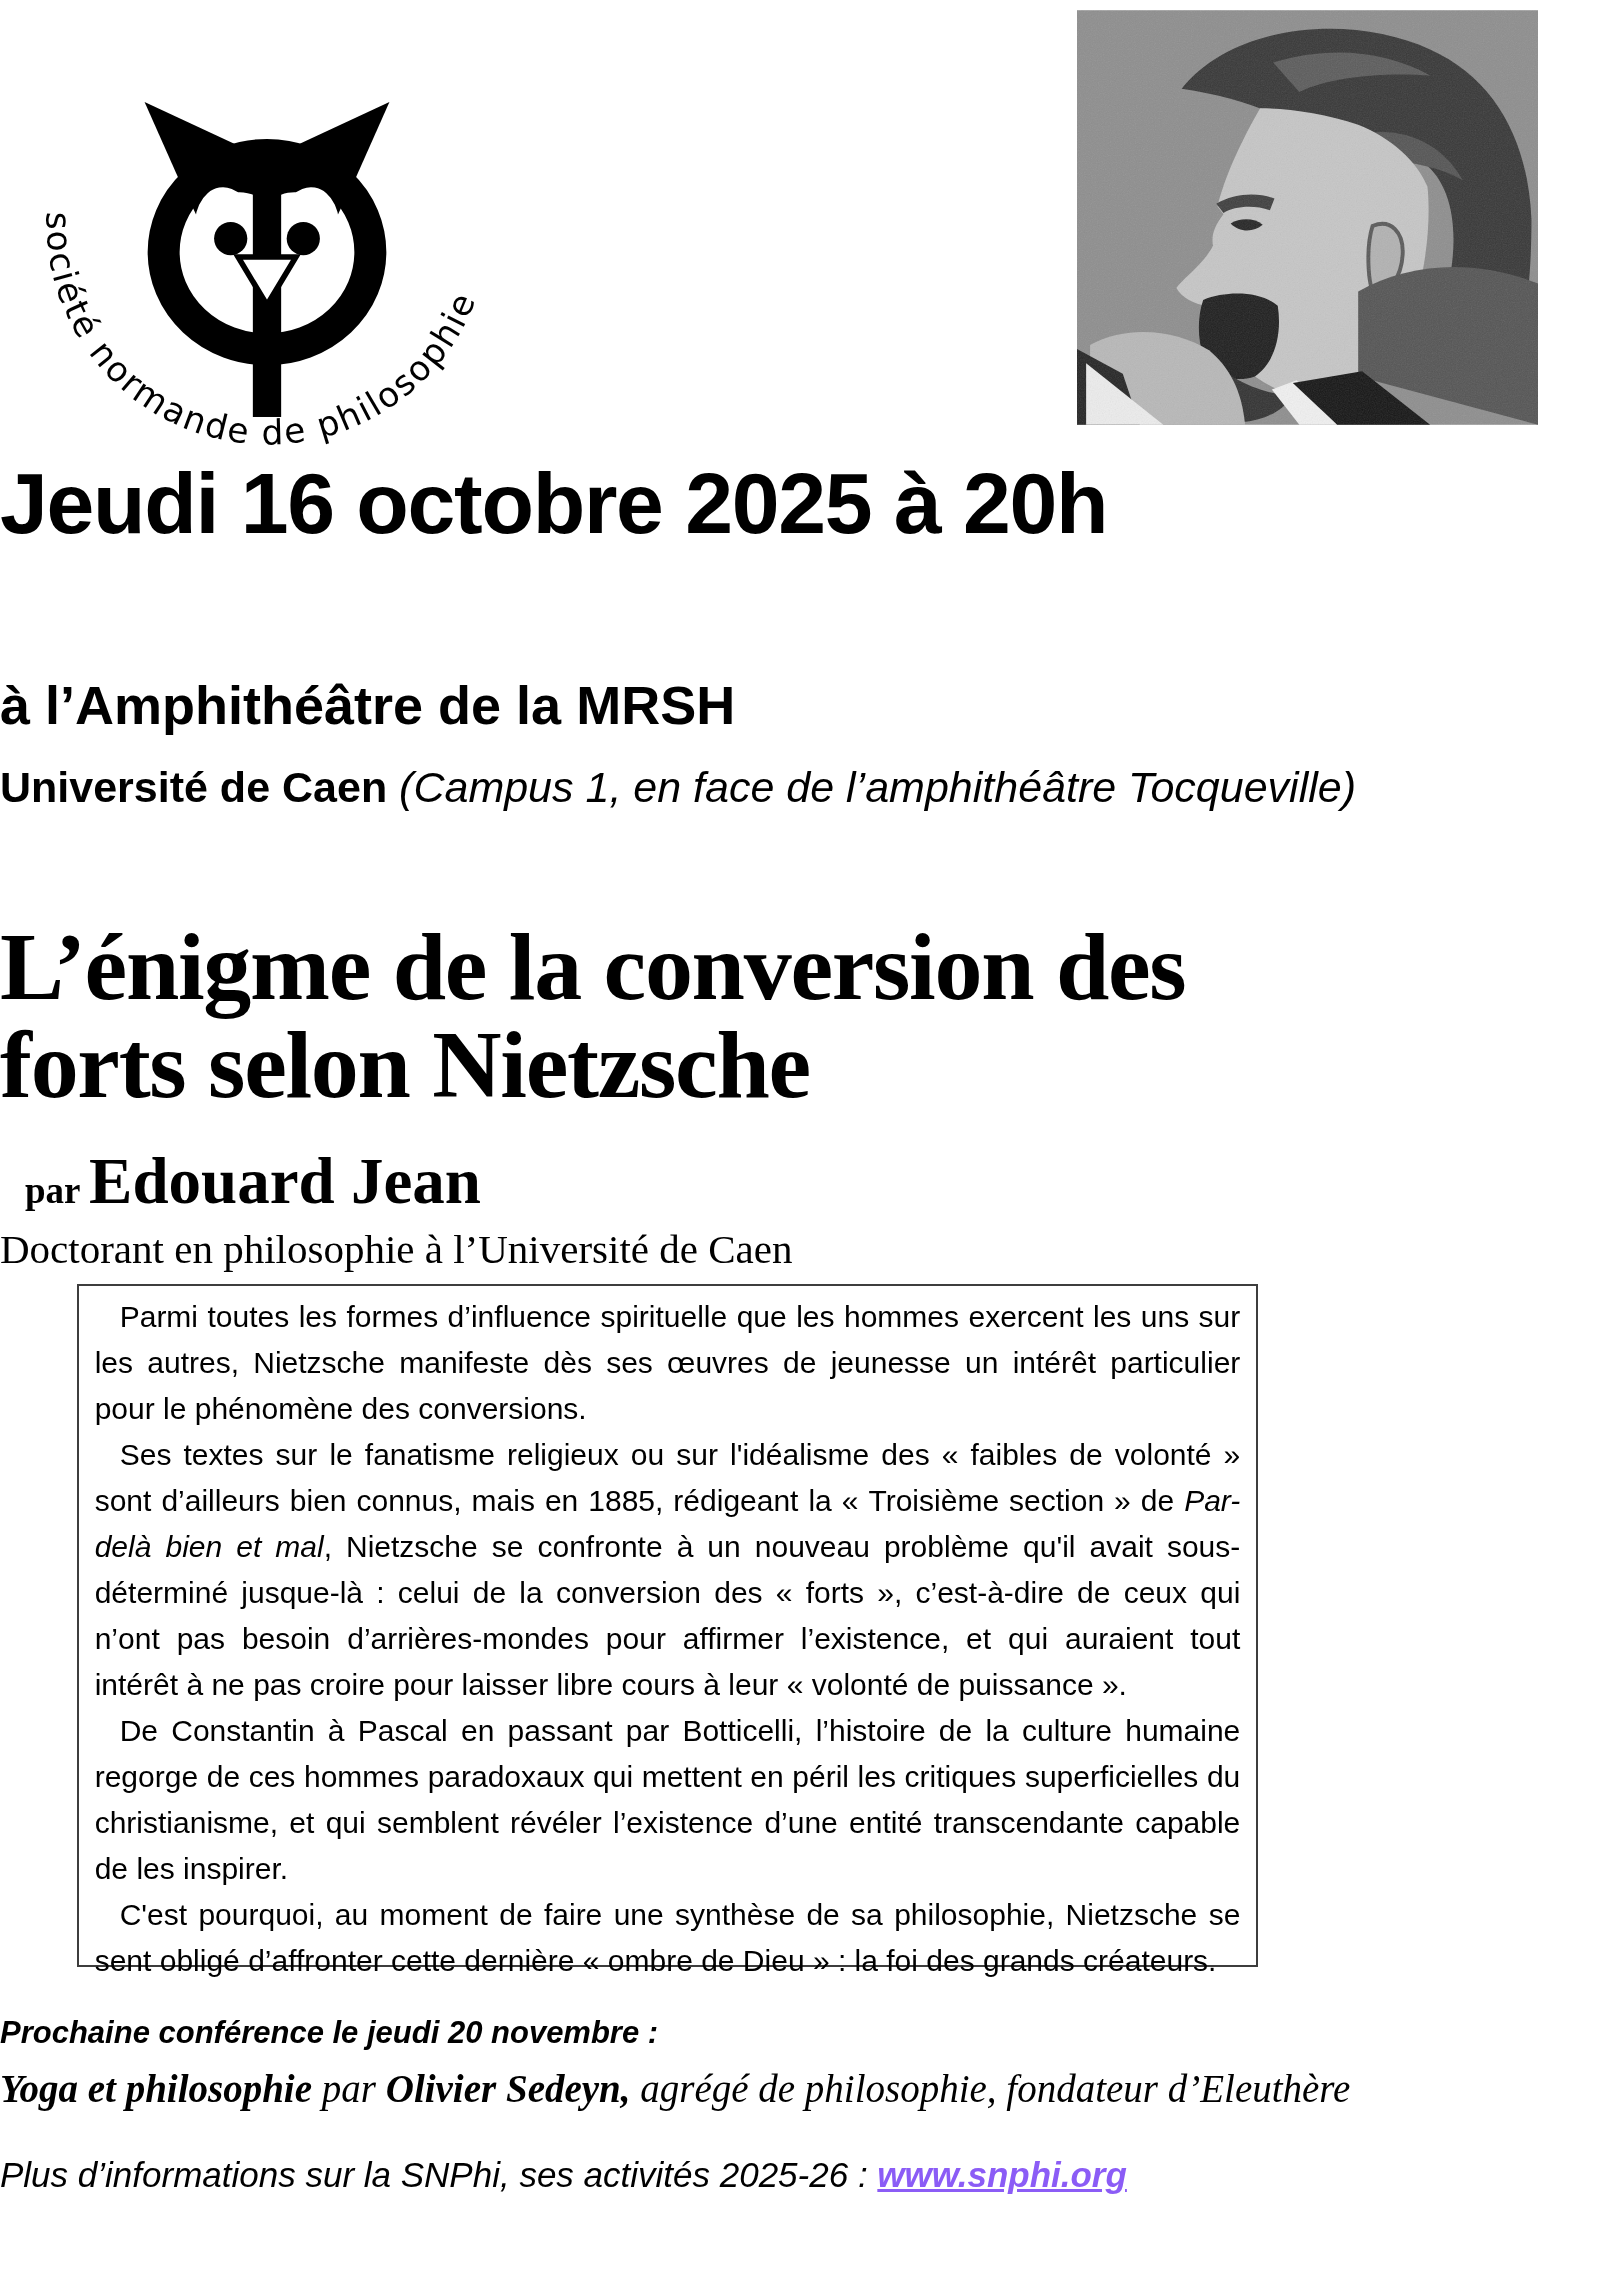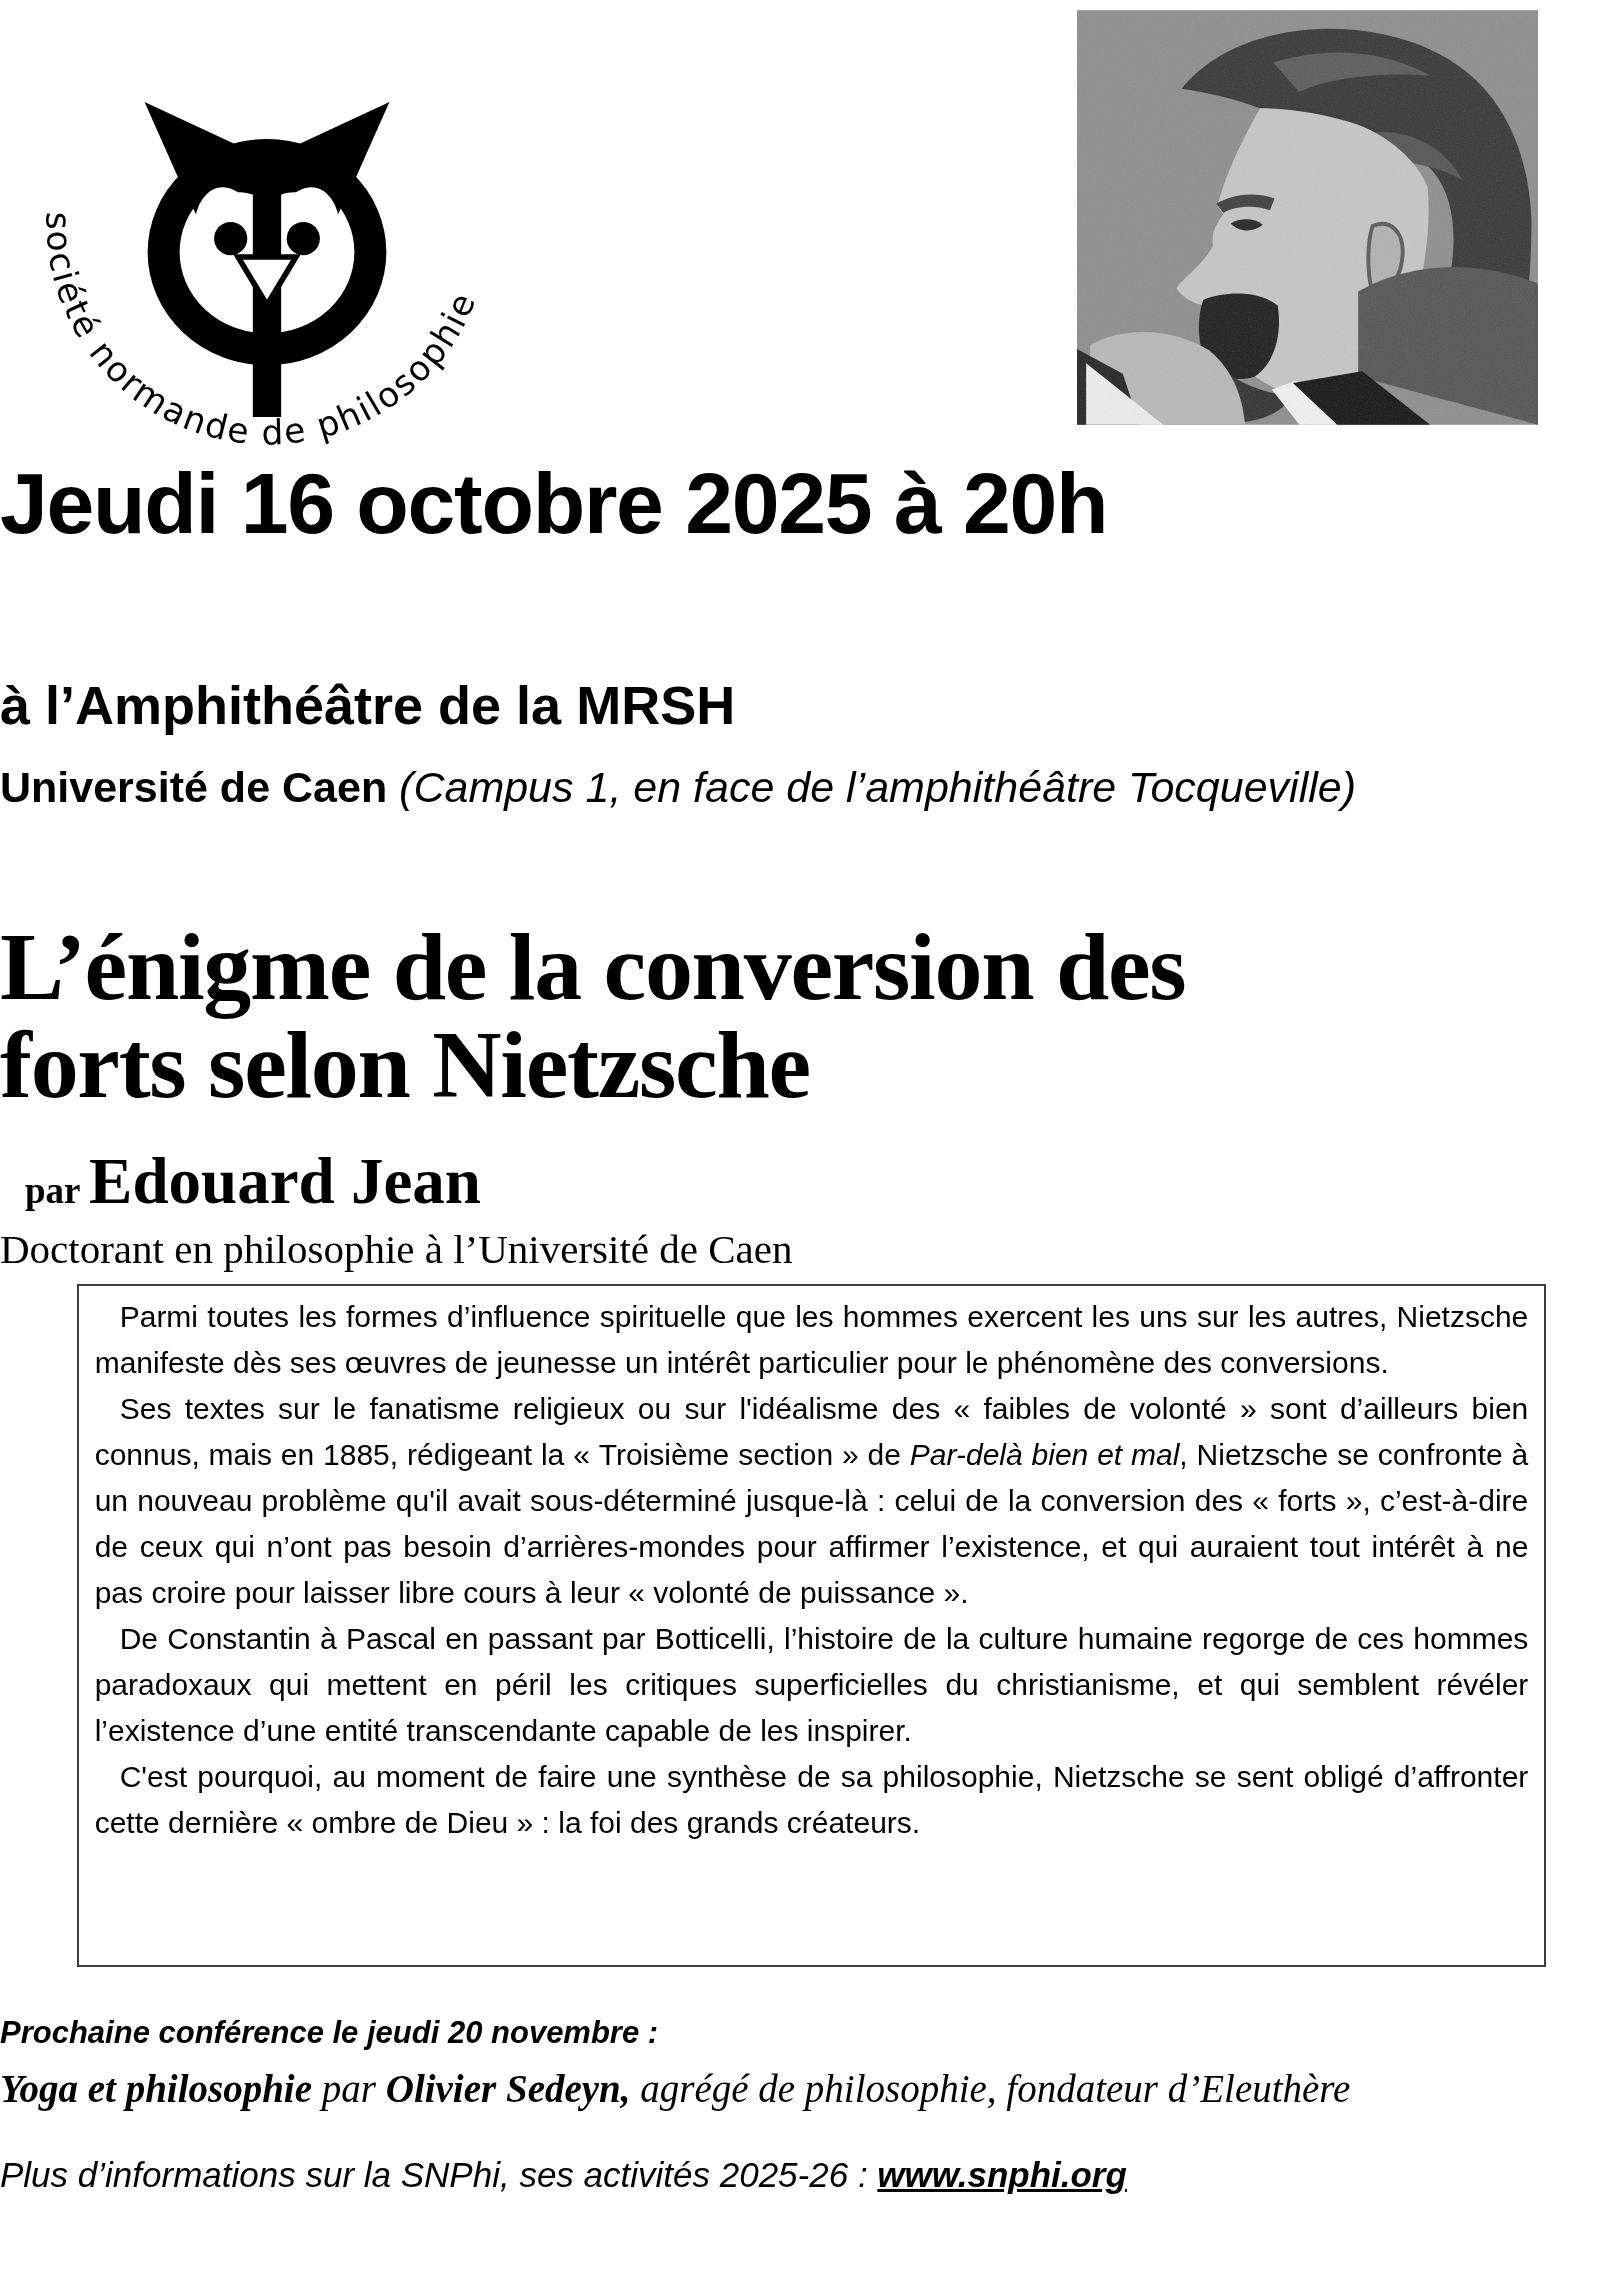--- a/index.html
+++ b/index.html
@@ -13,30 +13,30 @@
   .venue2{top:763px;font-size:43px;}
   .title-l1{top:863px;margin-top:48px;}
   .title-l2{top:1009px;}
   .main-title{font-family:"Liberation Serif",serif;font-weight:bold;
               font-size:96px;letter-spacing:-1.3px;}
   .byline{top:1144px;font-family:"Liberation Serif",serif;font-weight:bold;padding-left:25px;}
   .byline .par{font-size:37px;}
   .byline .name{font-size:65px;}
   .affil{top:1225px;font-family:"Liberation Serif",serif;font-size:41px;}
 
-  .abstract-box{left:77px;top:1284px;width:1469px;height:683px;
+  .abstract-box{left:77px;top:1284px;width:1181px;height:683px;
                 box-sizing:border-box;border:2px solid #3d3d3d;
                 padding:7.9px 15.7px;font-size:30px;line-height:46px;
                 text-align:justify;}
   .abstract-box p{margin:0;text-indent:25px;}
 
   .f1{top:2015px;font-size:31px;font-weight:bold;font-style:italic;}
   .f2{top:2066px;font-size:39px;font-family:Liberation Serif, serif;}
   .f3{top:2155px;font-size:35px;font-style:italic;}
-  .f3 a{color:#000000;font-weight:bold;text-decoration:underline;}
+  .f3 a{color:#8b5cf6;font-weight:bold;text-decoration:underline;}
 
   .rb{font-weight:bold;}
   .ri{font-style:italic;}
 </style>
 </head>
 <body>
 
 <div class="page">
 
   <svg class="abs" style="left:23.6px;top:17px" width="486" height="469" viewBox="0 0 790 762" aria-hidden="true">

